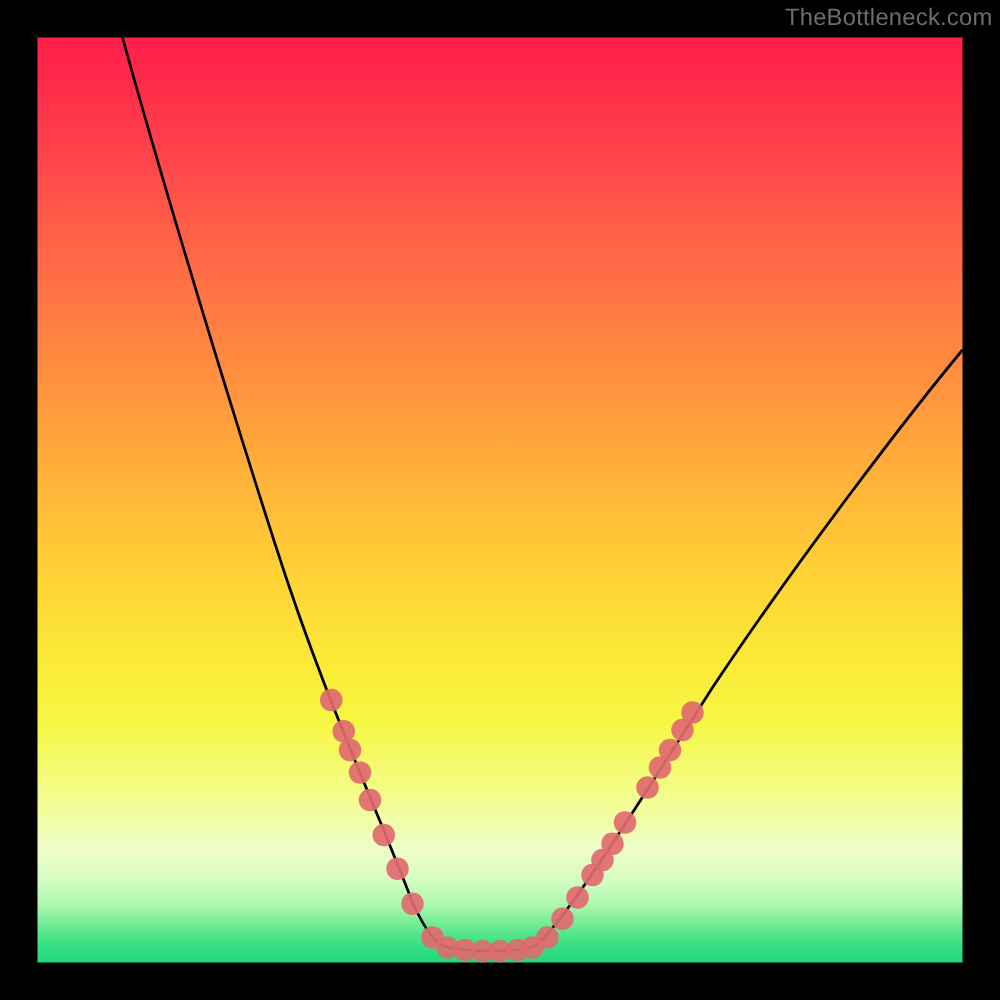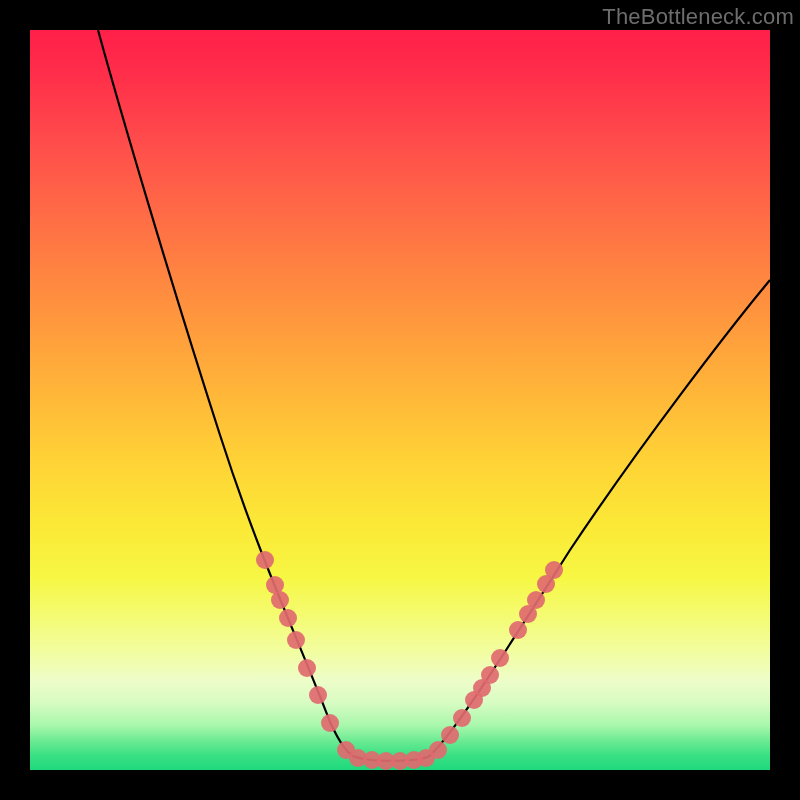--- a/index.html
+++ b/index.html
@@ -35,21 +35,21 @@
       #6deb93 96%,
       #3ae084 98%,
       #1ed97b 100%
     );
   }
   .watermark {
     position: absolute;
     right: 6px;
     top: 4px;
     color: #6d6d6d;
-    font-size: 22px;
+    font-size: 19px;
     letter-spacing: 0.2px;
     font-weight: 500;
   }
   svg.curve {
     position: absolute;
     left: 0;
     top: 0;
     width: 740px;
     height: 740px;
     overflow: visible;

